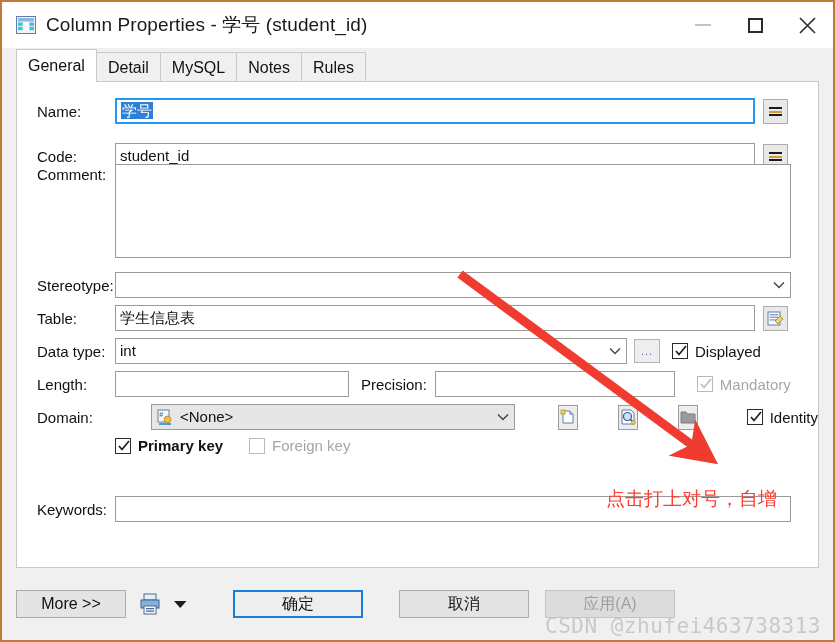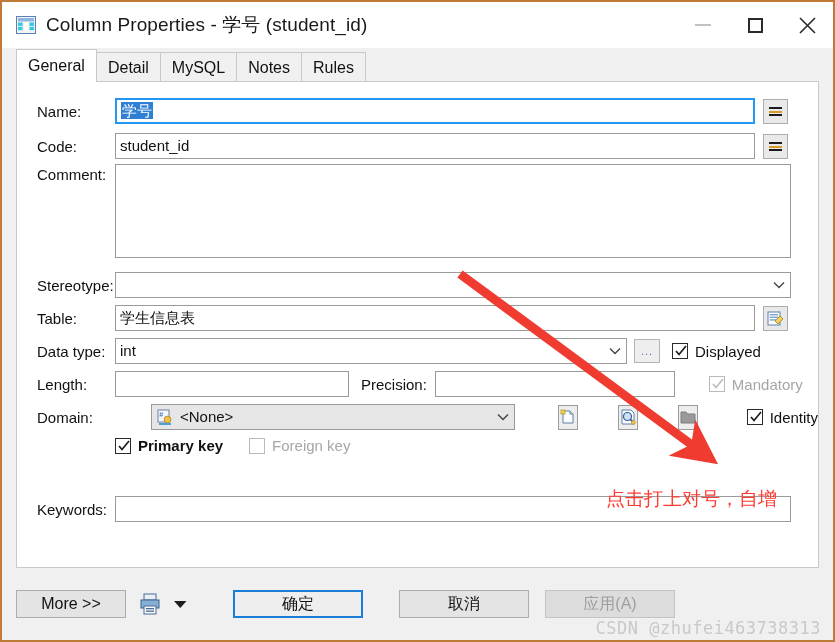--- a/index.html
+++ b/index.html
@@ -147,21 +147,21 @@
   .btn.disabled{color:#9e9e9e;background:#dcdcdc;border-color:#c4c4c4;}
   .printer{width:20px;height:22px;position:relative;margin:0 4px 0 14px;}
   .dropcaret{margin-left:10px;}
   .annot{
     position:absolute;
     font-size:19px;color:#ff3b30;white-space:nowrap;
     font-family:"DejaVu Sans","Liberation Sans",sans-serif;
   }
   .watermark{
     position:absolute;right:12px;bottom:2px;
-    font-size:17px;color:#c9c9c9;letter-spacing:.5px;
+    font-size:21px;color:#c9c9c9;letter-spacing:.5px;
     font-family:"DejaVu Sans Mono","Liberation Mono",monospace;
   }
   .arrow-layer{position:absolute;left:0;top:0;width:835px;height:642px;pointer-events:none;}
 </style>
 </head>
 <body>
 
 <div class="window">
 
   <div class="titlebar">
@@ -214,21 +214,21 @@
       </div>
       <div class="smallbtn">
         <span class="eq-glyph">
             <i></i>
             <i></i>
             <i></i>
           </span>
       </div>
     </div>
 
-    <div class="row" style="top:51px;">
+    <div class="row" style="top:61px;">
       <div class="lbl">Code:</div>
       <div class="field" style="width:640px;">
         <span>student_id</span>
       </div>
       <div class="smallbtn">
         <span class="eq-glyph">
             <i></i>
             <i></i>
             <i></i>
           </span>
@@ -296,21 +296,21 @@
     <div class="row" style="top:289px;">
       <div class="lbl">Length:</div>
       <div class="field" style="width:234px;">
         <span></span>
       </div>
       <div style="width:12px;flex:0 0 12px;"></div>
       <div class="lbl" style="width:auto;flex:0 0 auto;margin-left:0;margin-right:8px;">Precision:</div>
       <div class="field" style="width:240px;">
         <span></span>
       </div>
-      <div class="chk dis" style="margin-left:34px;">
+      <div class="chk dis" style="margin-left:22px;">
         <span class="box dis">
           <svg class="tick" width="12" height="12">
               <path d="M1,6 L4,9.5 L11,1" stroke="#bdbdbd" stroke-width="1.7" fill="none"></path>
             </svg>
         </span>
         <span>Mandatory</span>
       </div>
     </div>
 
     <div class="row" style="top:322px;gap:36px;">

